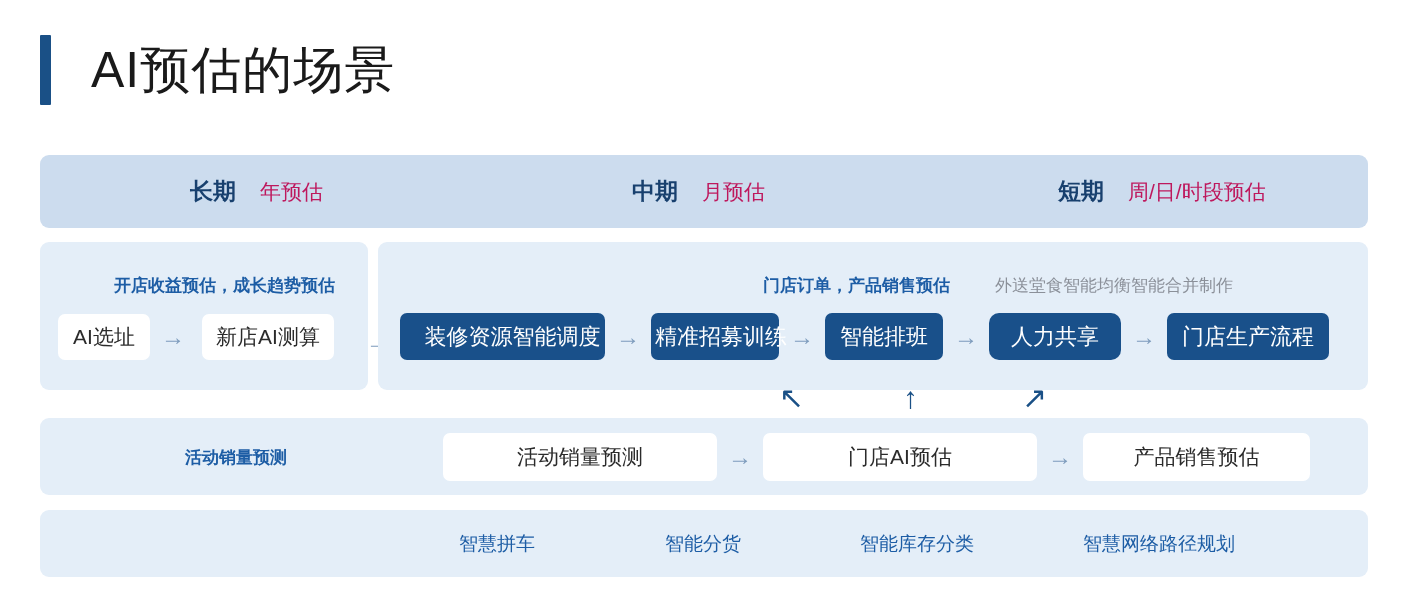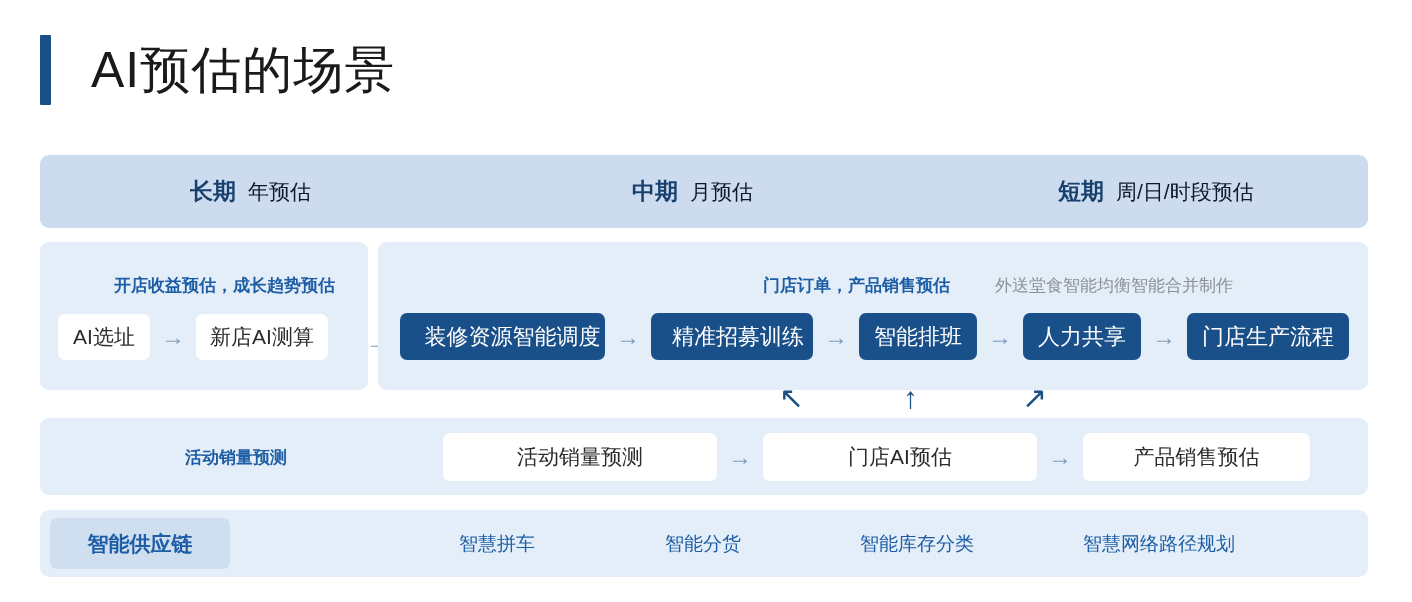--- a/index.html
+++ b/index.html
@@ -67,22 +67,22 @@
     white-space: nowrap;
   }
   .hdr-strong {
     font-size: 23px;
     font-weight: bold;
     color: #18406e;
   }
   .hdr-light {
     font-size: 21px;
     font-weight: 400;
-    color: #0f172a;
-    margin-left: 12px;
+    color: #be185d;
+    margin-left: 24px;
   }
   #hdr-long  { left: 150px; }
   #hdr-mid   { left: 592px; }
   #hdr-short { left: 1018px; }
 
   
   .row1-left {
     left: 40px;
     top: 242px;
     width: 328px;
@@ -220,40 +220,40 @@
     <span class="hdr-strong">短期</span>
     <span class="hdr-light">周/日/时段预估</span>
   </div>
 </div>
 
 <div class="panel row1-left">
   <div class="panel-label" style="left:74px; top:32px;">开店收益预估，成长趋势预估</div>
   <div class="chiprow" style="left:18px; top:72px;">
     <div class="chip chip-white" style="width:92px;">AI选址</div>
     <span class="arrow">→</span>
-    <div class="chip chip-white" style="width:132px;">新店AI测算</div>
+    <div class="chip chip-white" style="width:132px;margin-left:6px;">新店AI测算</div>
   </div>
 </div>
 
 <div class="chiprow" style="left:355px; top:330px;">
   <span class="arrow">→</span>
 </div>
 
 <div class="panel row1-right">
   <div class="panel-label" style="left:385px; top:32px;">门店订单，产品销售预估</div>
   <div class="panel-label gray" style="left:617px; top:32px;">外送堂食智能均衡智能合并制作</div>
 
   <div class="chiprow" style="left:22px; top:71px;">
     <div class="chip chip-blue" style="width:205px;padding-left:36px;">装修资源智能调度</div>
     <span class="arrow">→</span>
-    <div class="chip chip-blue" style="width:162px;padding-left:28px;">精准招募训练</div>
+    <div class="chip chip-blue" style="width:128px;padding-left:28px;">精准招募训练</div>
     <span class="arrow">→</span>
     <div class="chip chip-blue" style="width:118px;">智能排班</div>
     <span class="arrow">→</span>
-    <div class="chip chip-blue" style="width:118px;">人力共享</div>
+    <div class="chip chip-blue" style="width:132px;border-radius:10px;">人力共享</div>
     <span class="arrow">→</span>
     <div class="chip chip-blue" style="width:162px;">门店生产流程</div>
   </div>
 </div>
 
 <div class="connector" style="left:779px; top:383px;">↖</div>
 <div class="connector" style="left:903px; top:383px;">↑</div>
 <div class="connector" style="left:1022px; top:383px;">↗</div>
 
 <div class="panel row2">
@@ -262,18 +262,17 @@
   <div class="chiprow" style="left:403px; top:15px;">
     <div class="chip chip-white" style="width:274px; height:48px;">活动销量预测</div>
     <span class="arrow">→</span>
     <div class="chip chip-white" style="width:274px; height:48px;">门店AI预估</div>
     <span class="arrow">→</span>
     <div class="chip chip-white" style="width:227px; height:48px;">产品销售预估</div>
   </div>
 </div>
 
 <div class="panel row3">
-  <div class="supply-chip">智能供应链</div>
   <div class="supply-item" style="left:419px;">智慧拼车</div>
   <div class="supply-item" style="left:625px;">智能分货</div>
   <div class="supply-item" style="left:1043px;">智慧网络路径规划</div>
   <div class="supply-item" style="left:820px;">智能库存分类</div>
 </div>
 
 </body></html>

